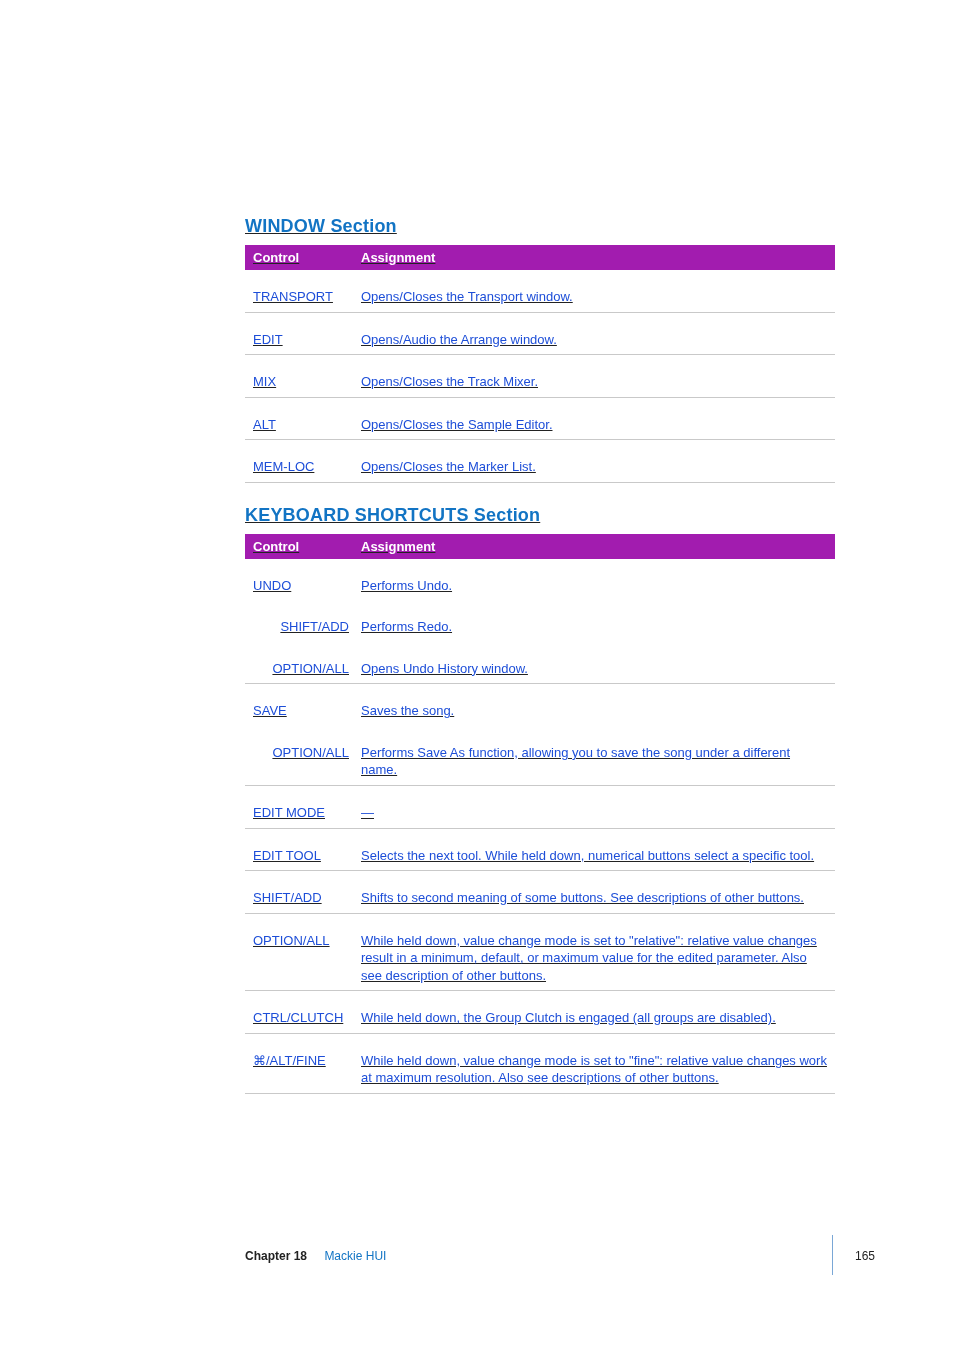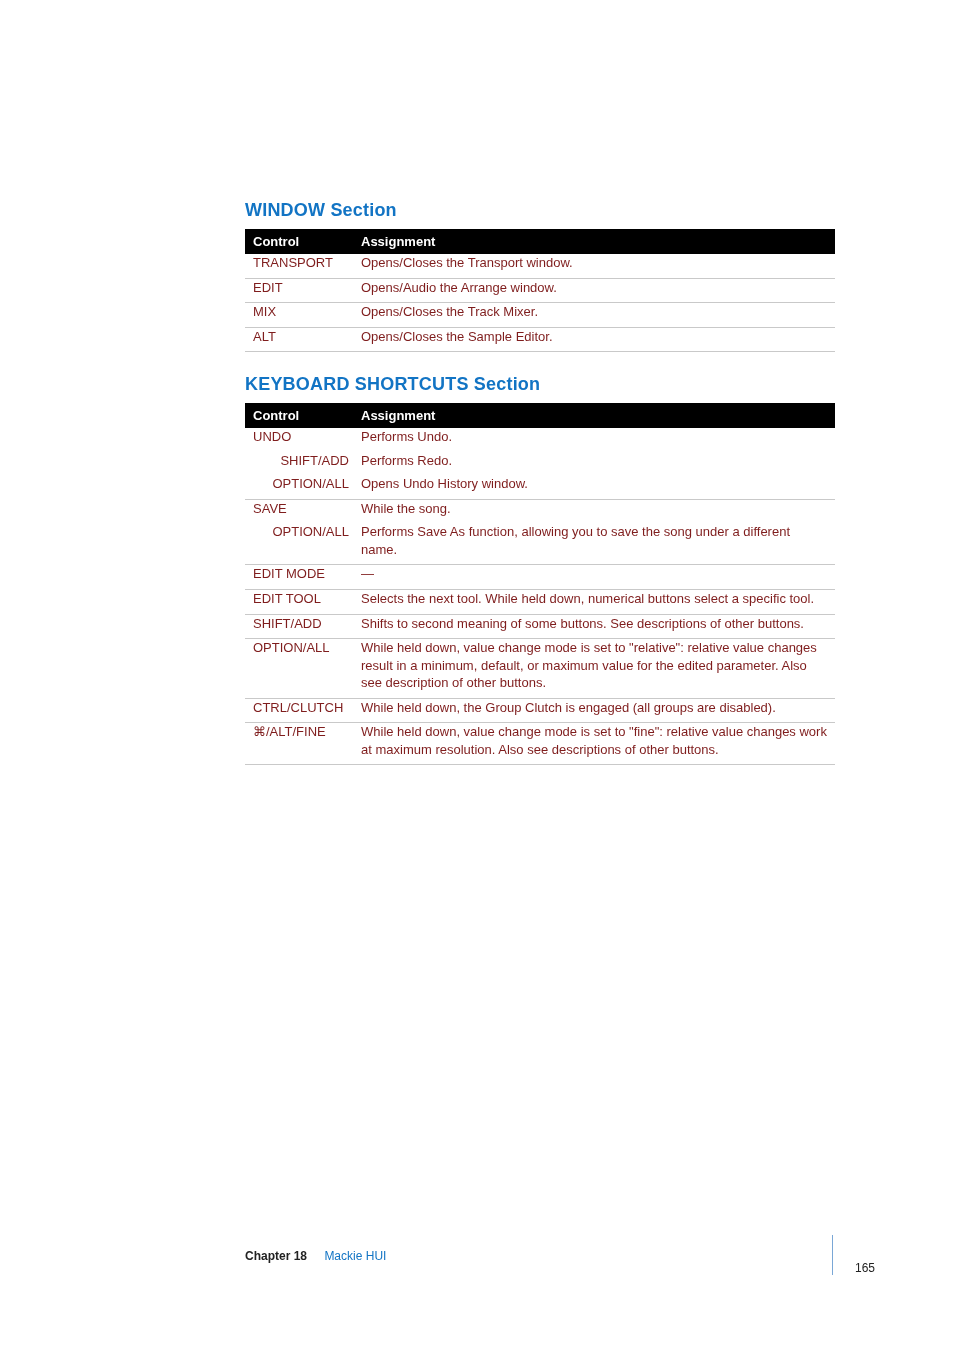--- a/index.html
+++ b/index.html
@@ -1,32 +1,32 @@
 <!DOCTYPE html>
 <html><head>
 <meta charset="utf-8">
 <style>
   * { margin: 0; padding: 0; box-sizing: border-box; }
   html, body { width: 954px; height: 1351px; background: #fff; font-family: "Myriad Pro", "Segoe UI", "Helvetica Neue", Arial, sans-serif; color: #222; }
   .page { position: relative; width: 954px; height: 1351px; }
-  .content { position: absolute; left: 245px; top: 200px; width: 590px; }
+  .content { position: absolute; left: 245px; top: 216px; width: 590px; text-decoration: underline; }
   h2.section-title { font-size: 18px; font-weight: 600; color: #1274c4; margin-bottom: 8px; letter-spacing: 0.2px; }
   .spacer { height: 22px; }
   table { width: 100%; border-collapse: collapse; table-layout: fixed; }
   col.col-control { width: 108px; }
   col.col-assign { }
-  th { background: #000000; color: #fff; font-weight: 600; font-size: 13px; text-align: left; padding: 5px 8px 5px 8px; }
-  td { font-size: 13px; line-height: 1.35; padding: 0 8px 6px 8px; vertical-align: top; border-bottom: 1px solid #c9c9c9; color: #7f1d1d; }
+  th { background: #a21caf; color: #fff; font-weight: 600; font-size: 13px; text-align: left; padding: 5px 8px 5px 8px; }
+  td { font-size: 13px; line-height: 1.35; padding: 18px 8px 6px 8px; vertical-align: top; border-bottom: 1px solid #c9c9c9; color: #1d4ed8; }
   td.control { white-space: nowrap; }
   td.control.sub { text-align: right; padding-right: 4px; }
   tr.noborder td { border-bottom: none; }
   .footer { position: absolute; left: 245px; bottom: 88px; width: 630px; font-size: 12px; }
   .footer .chap-label { font-weight: 700; color: #222; }
   .footer .chap-name { color: #1274c4; margin-left: 14px; }
-  .footer .pagenum { position: absolute; right: 0; top: 12px; color: #222; font-size: 12px; }
+  .footer .pagenum { position: absolute; right: 0; top: 0; color: #222; font-size: 12px; }
   .footer .rule { position: absolute; right: 42px; top: -14px; width: 1px; height: 40px; background: #7aa7d6; }
   .cmd { font-family: "Lucida Grande","Segoe UI Symbol",Arial,sans-serif; }
 </style>
 </head>
 <body>
 
 <div class="page">
   <div class="content" id="content">
       <h2 class="section-title">WINDOW Section</h2>
       <table>
@@ -50,20 +50,24 @@
             <td>Opens/Audio the Arrange window.</td>
           </tr>
           <tr>
             <td class="control">MIX</td>
             <td>Opens/Closes the Track Mixer.</td>
           </tr>
           <tr>
             <td class="control">ALT</td>
             <td>Opens/Closes the Sample Editor.</td>
           </tr>
+          <tr>
+            <td class="control">MEM-LOC</td>
+            <td>Opens/Closes the Marker List.</td>
+          </tr>
         </tbody>
       </table>
       <div class="spacer"></div>
       <h2 class="section-title">KEYBOARD SHORTCUTS Section</h2>
       <table>
         <colgroup>
           <col class="col-control">
           <col class="col-assign">
         </colgroup>
         <thead>
@@ -80,21 +84,21 @@
           <tr class="noborder">
             <td class="control sub">SHIFT/ADD</td>
             <td>Performs Redo.</td>
           </tr>
           <tr>
             <td class="control sub">OPTION/ALL</td>
             <td>Opens Undo History window.</td>
           </tr>
           <tr class="noborder">
             <td class="control">SAVE</td>
-            <td>While the song.</td>
+            <td>Saves the song.</td>
           </tr>
           <tr>
             <td class="control sub">OPTION/ALL</td>
             <td>Performs Save As function, allowing you to save the song under a different name.</td>
           </tr>
           <tr>
             <td class="control">EDIT MODE</td>
             <td>—</td>
           </tr>
           <tr>

